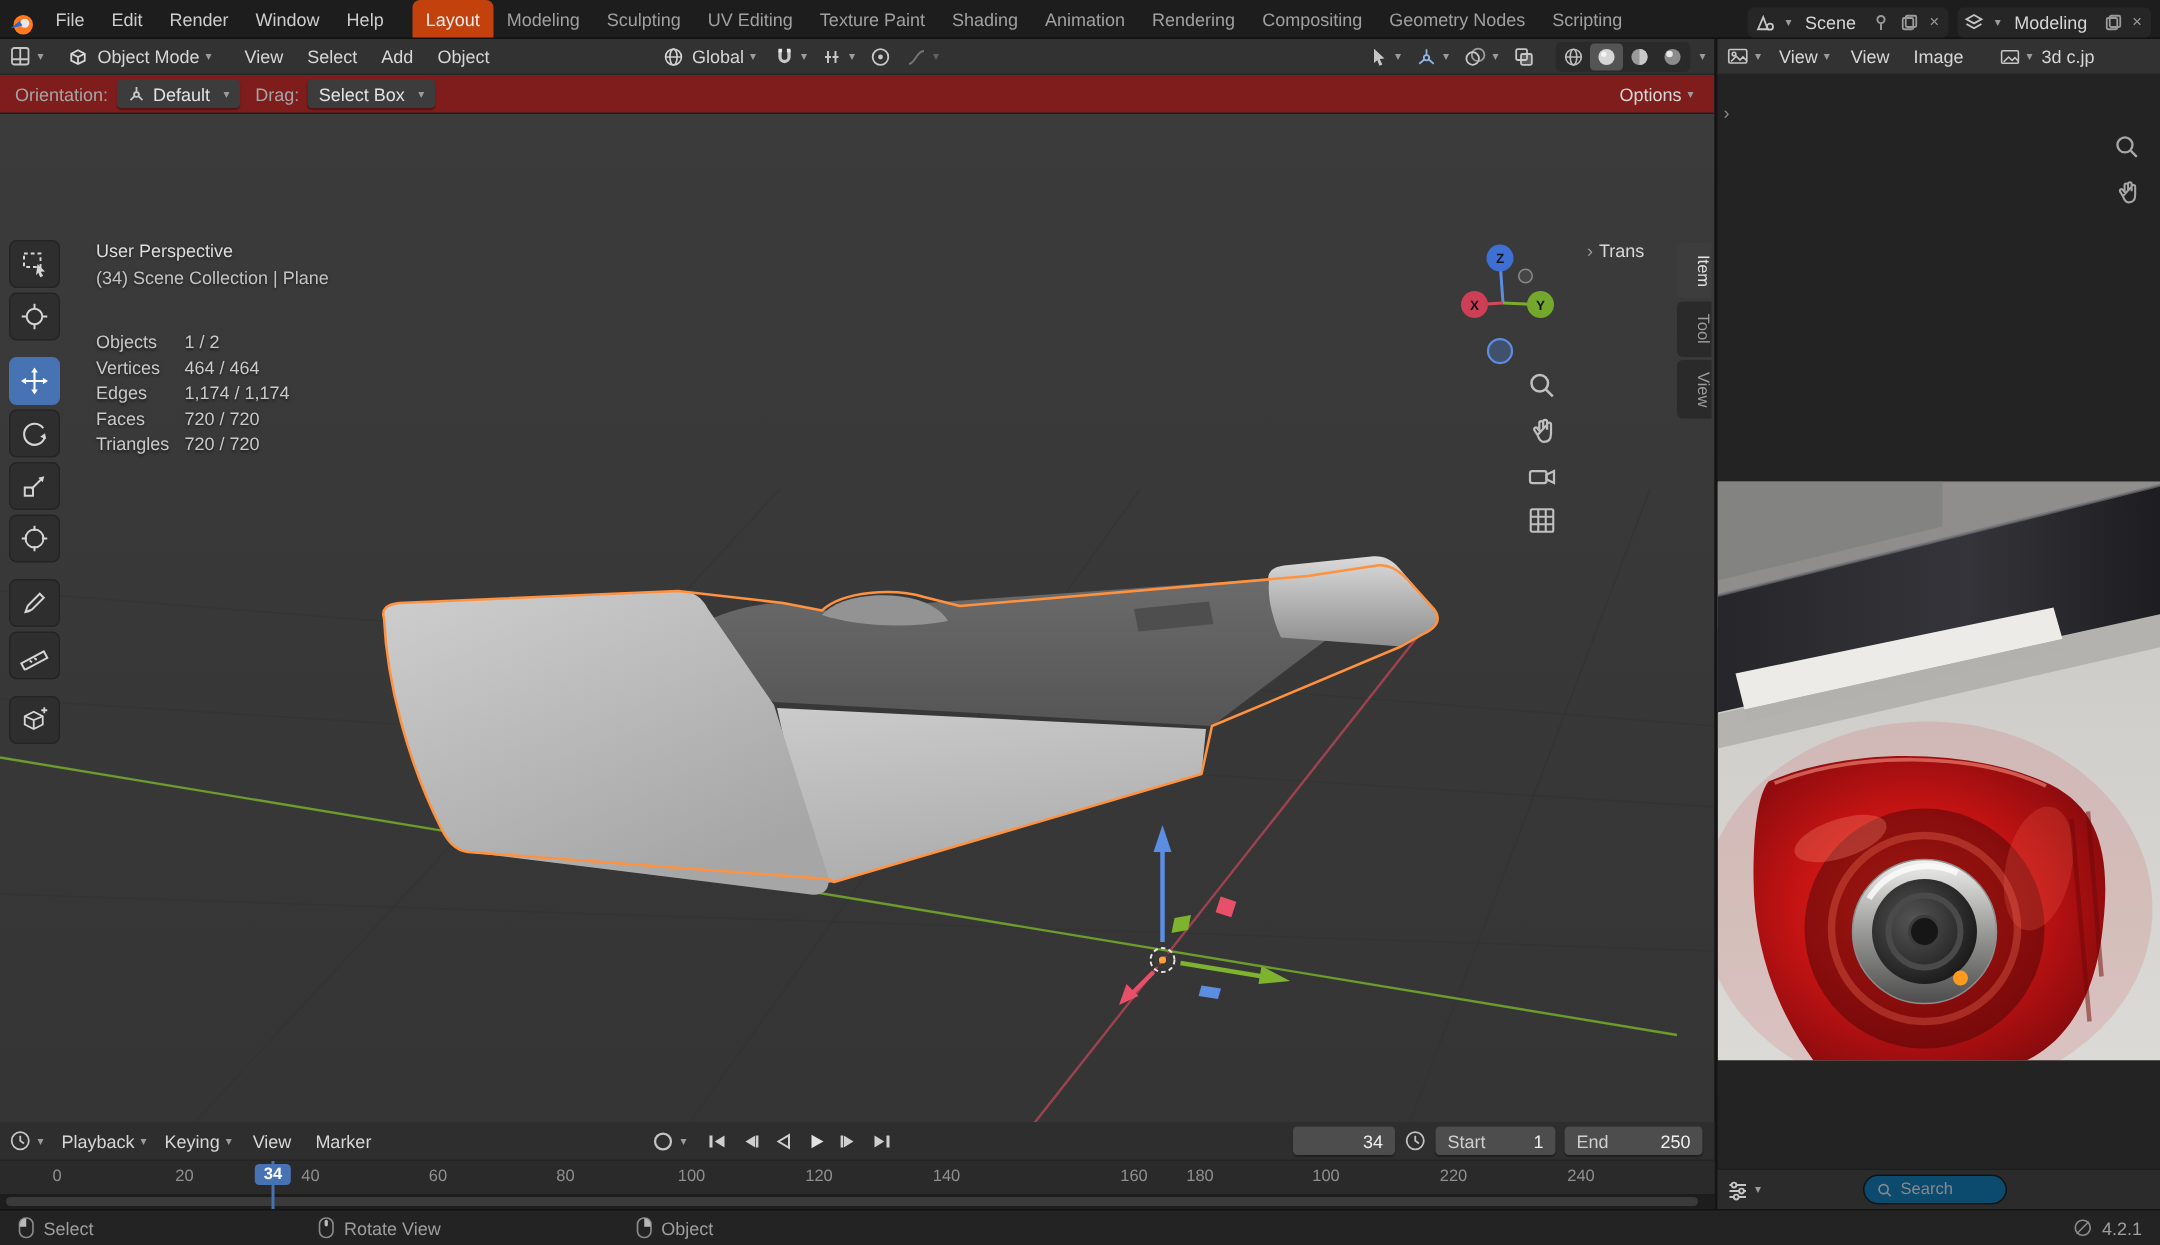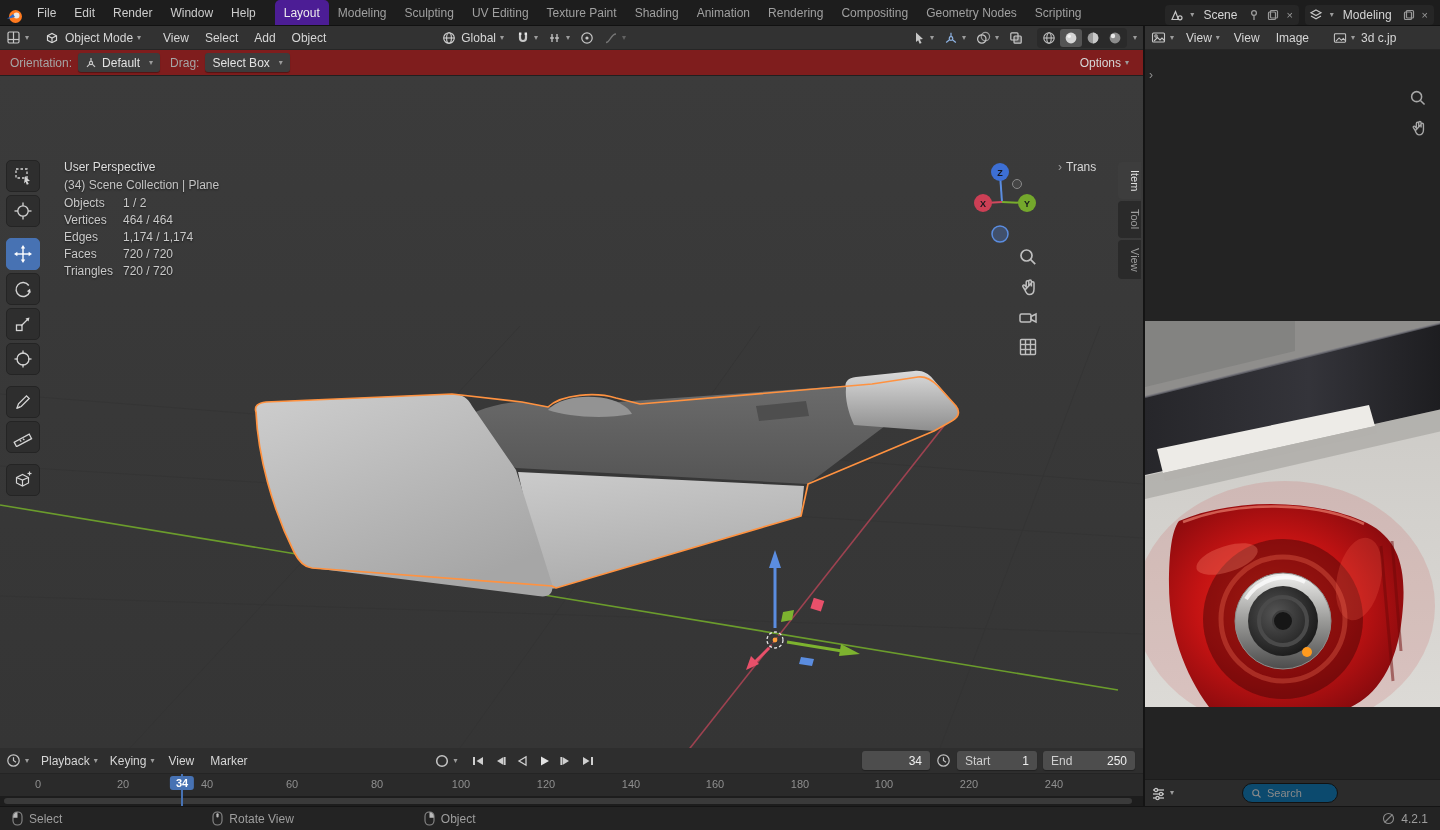--- a/index.html
+++ b/index.html
@@ -7,21 +7,21 @@
   #app{position:absolute;width:1440px;height:830px;background:#1d1d1d;font-size:12px;color:#c9c9c9}
   .chev{font-size:8px;color:#9c9c9c;margin-left:4px;line-height:1}
   .icon{display:inline-flex;align-items:center;justify-content:center;flex:none}
   svg{display:block}
 
   
   #topbar{position:absolute;left:0;top:0;width:1440px;height:26px;background:#1d1d1d;border-bottom:1px solid #111;display:flex;align-items:flex-end}
   .menu-item{padding:0 9px;height:100%;display:flex;align-items:center;color:#cdcdcd;cursor:default}
   #tabs{display:flex;height:100%;margin-left:10px}
   .tab{padding:0 9px;height:100%;display:flex;align-items:center;color:#a0a0a0}
-  .tab.active{background:#4c1d95;color:#ededed;border-radius:5px 5px 0 0}
+  .tab.active{background:#c2410c;color:#ededed;border-radius:5px 5px 0 0}
   .id-block{display:flex;align-items:center;height:20px;background:#262626;border-radius:4px;padding:0 4px;margin-left:6px;gap:3px}
   .id-block .name{color:#d5d5d5;padding:0 6px;white-space:nowrap}
   .id-btn{color:#9a9a9a;font-size:11px;padding:0 2px}
 
   
   #vp-header{position:absolute;left:0;top:26px;width:1143px;height:24px;background:#323232;display:flex;align-items:center;border-bottom:1px solid #262626}
   #vp-tools{position:absolute;left:0;top:50px;width:1143px;height:26px;background:#7f1d1d;display:flex;align-items:center;border-bottom:1px solid #202020}
   .hdr-menu{padding:0 8px;color:#d6d6d6}
   .hdr-group{display:flex;align-items:center;gap:2px}
   .dropdown-flat{display:flex;align-items:center;padding:0 6px;color:#d6d6d6}
@@ -35,21 +35,21 @@
   #vp-canvas{position:absolute;left:0;top:76px;width:1143px;height:672px;background:linear-gradient(#3b3b3b,#353535);overflow:hidden}
   #toolbar{position:absolute;left:6px;top:84px;display:flex;flex-direction:column;gap:3px;z-index:5}
   .tool-btn{width:34px;height:32px;background:#2e2e2e;border:1px solid #242424;border-radius:5px;display:flex;align-items:center;justify-content:center}
   .tool-btn.active{background:#4772b3;border-color:#4772b3}
   .tool-gap{height:5px}
   #vp-overlay{position:absolute;left:64px;top:84px;z-index:4;text-shadow:0 1px 2px rgba(0,0,0,.55)}
   #vp-overlay .line1{color:#dedede;height:18px}
   #vp-overlay .line2{color:#c4c4c4;height:18px}
   .stat-row{display:flex;height:17px;color:#c9c9c9}
   .stat-row .sl{width:59px}
-  #stats{margin-top:0}
+  #stats{margin-top:25px}
   #nav-gizmo{position:absolute;left:960px;top:84px;z-index:4}
   #vp-buttons{position:absolute;left:1017px;top:170px;z-index:4;display:flex;flex-direction:column;gap:8px}
   #collapsed-panel{position:absolute;left:1058px;top:84px;z-index:4;color:#d8d8d8;display:flex;align-items:center;gap:4px}
   #tabstrip{position:absolute;left:1118px;top:86px;z-index:4;display:flex;flex-direction:column;gap:2px}
   .vtab{writing-mode:vertical-rl;width:23px;padding:8px 0;text-align:center;background:#2a2a2a;color:#9d9d9d;border-radius:4px 0 0 4px;font-size:11px}
   .vtab.active{background:#3d3d3d;color:#e0e0e0}
 
   
   #img-editor{position:absolute;left:1143px;top:26px;width:297px;height:780px;background:#232323;border-left:2px solid #141414}
   #img-header{position:absolute;left:0;top:0;width:100%;height:24px;background:#323232;display:flex;align-items:center;border-bottom:1px solid #262626;overflow:hidden}
@@ -749,21 +749,21 @@
 
     <div id="tl-ruler">
       <span class="ruler-num" style="left:38px">0</span>
       <span class="ruler-num" style="left:123px">20</span>
       <span class="ruler-num" style="left:207px">40</span>
       <span class="ruler-num" style="left:292px">60</span>
       <span class="ruler-num" style="left:377px">80</span>
       <span class="ruler-num" style="left:461px">100</span>
       <span class="ruler-num" style="left:546px">120</span>
       <span class="ruler-num" style="left:631px">140</span>
-      <span class="ruler-num" style="left:715px">160</span>
+      <span class="ruler-num" style="left:756px">160</span>
       <span class="ruler-num" style="left:800px">180</span>
       <span class="ruler-num" style="left:884px">100</span>
       <span class="ruler-num" style="left:969px">220</span>
       <span class="ruler-num" style="left:1054px">240</span>
     </div>
     <div id="playhead-line"></div>
     <div id="playhead-badge">34</div>
     <div id="tl-scroll">
       <div id="tl-scrollbar"></div>
     </div>

